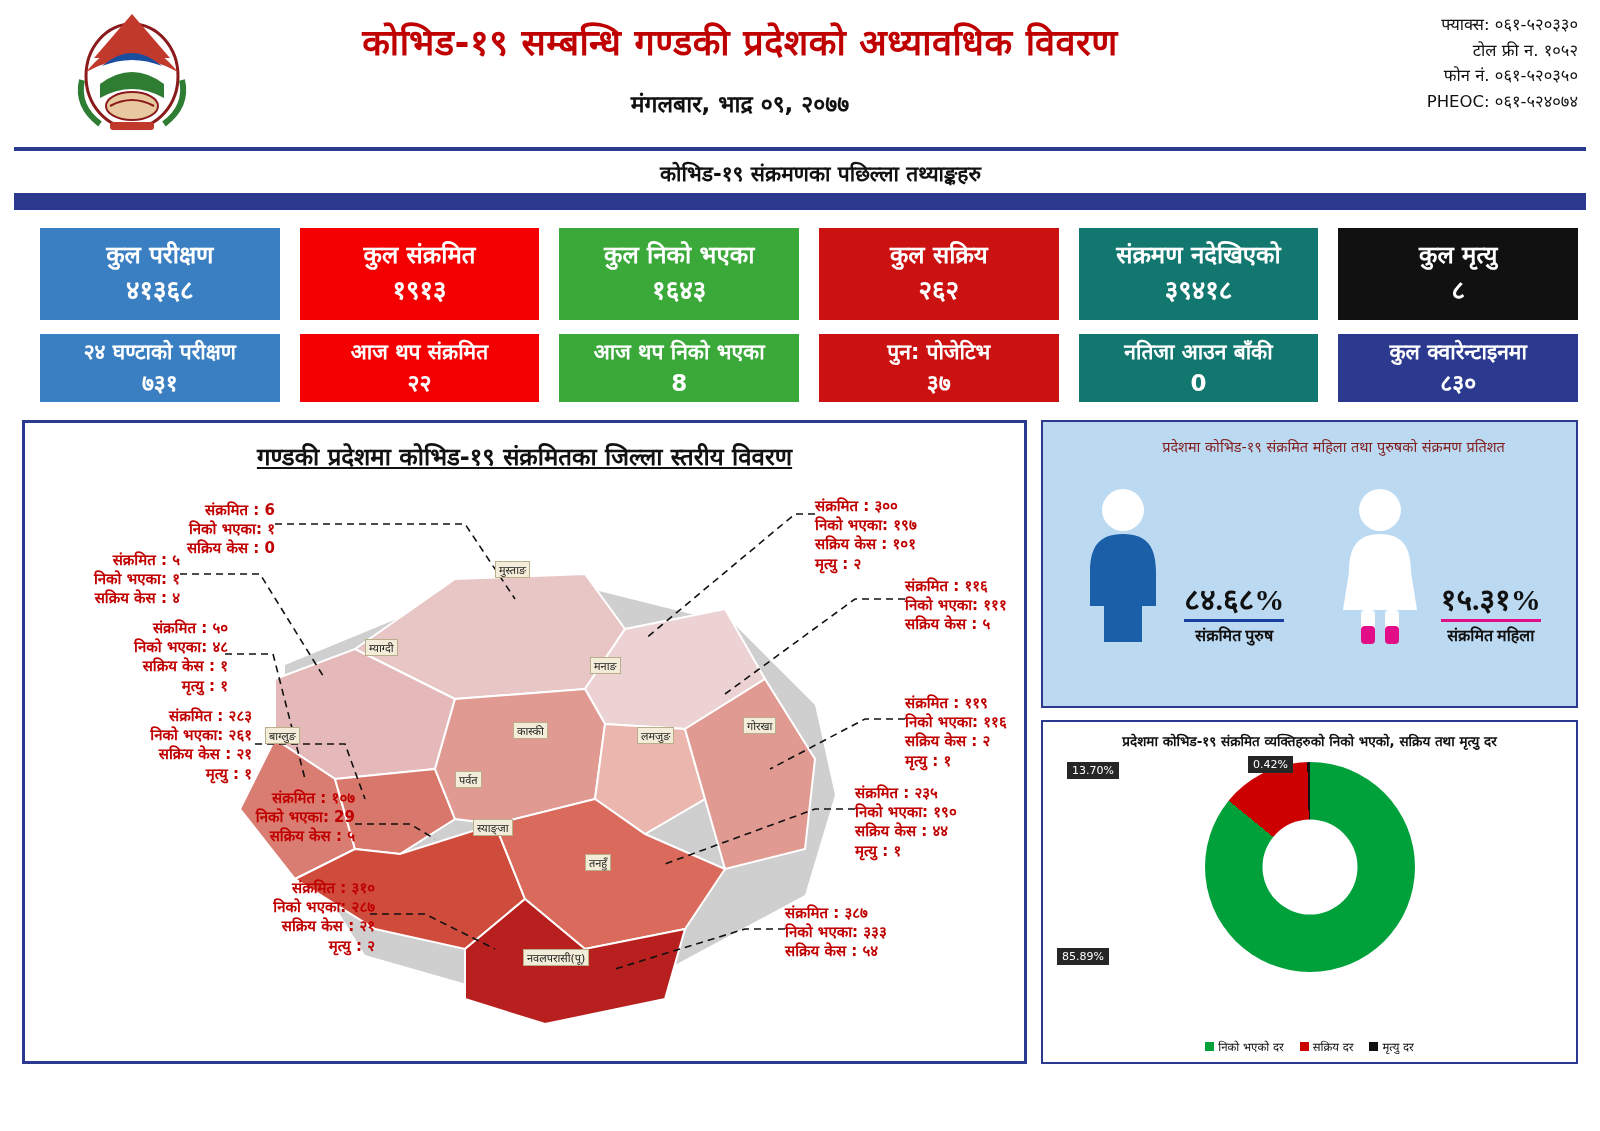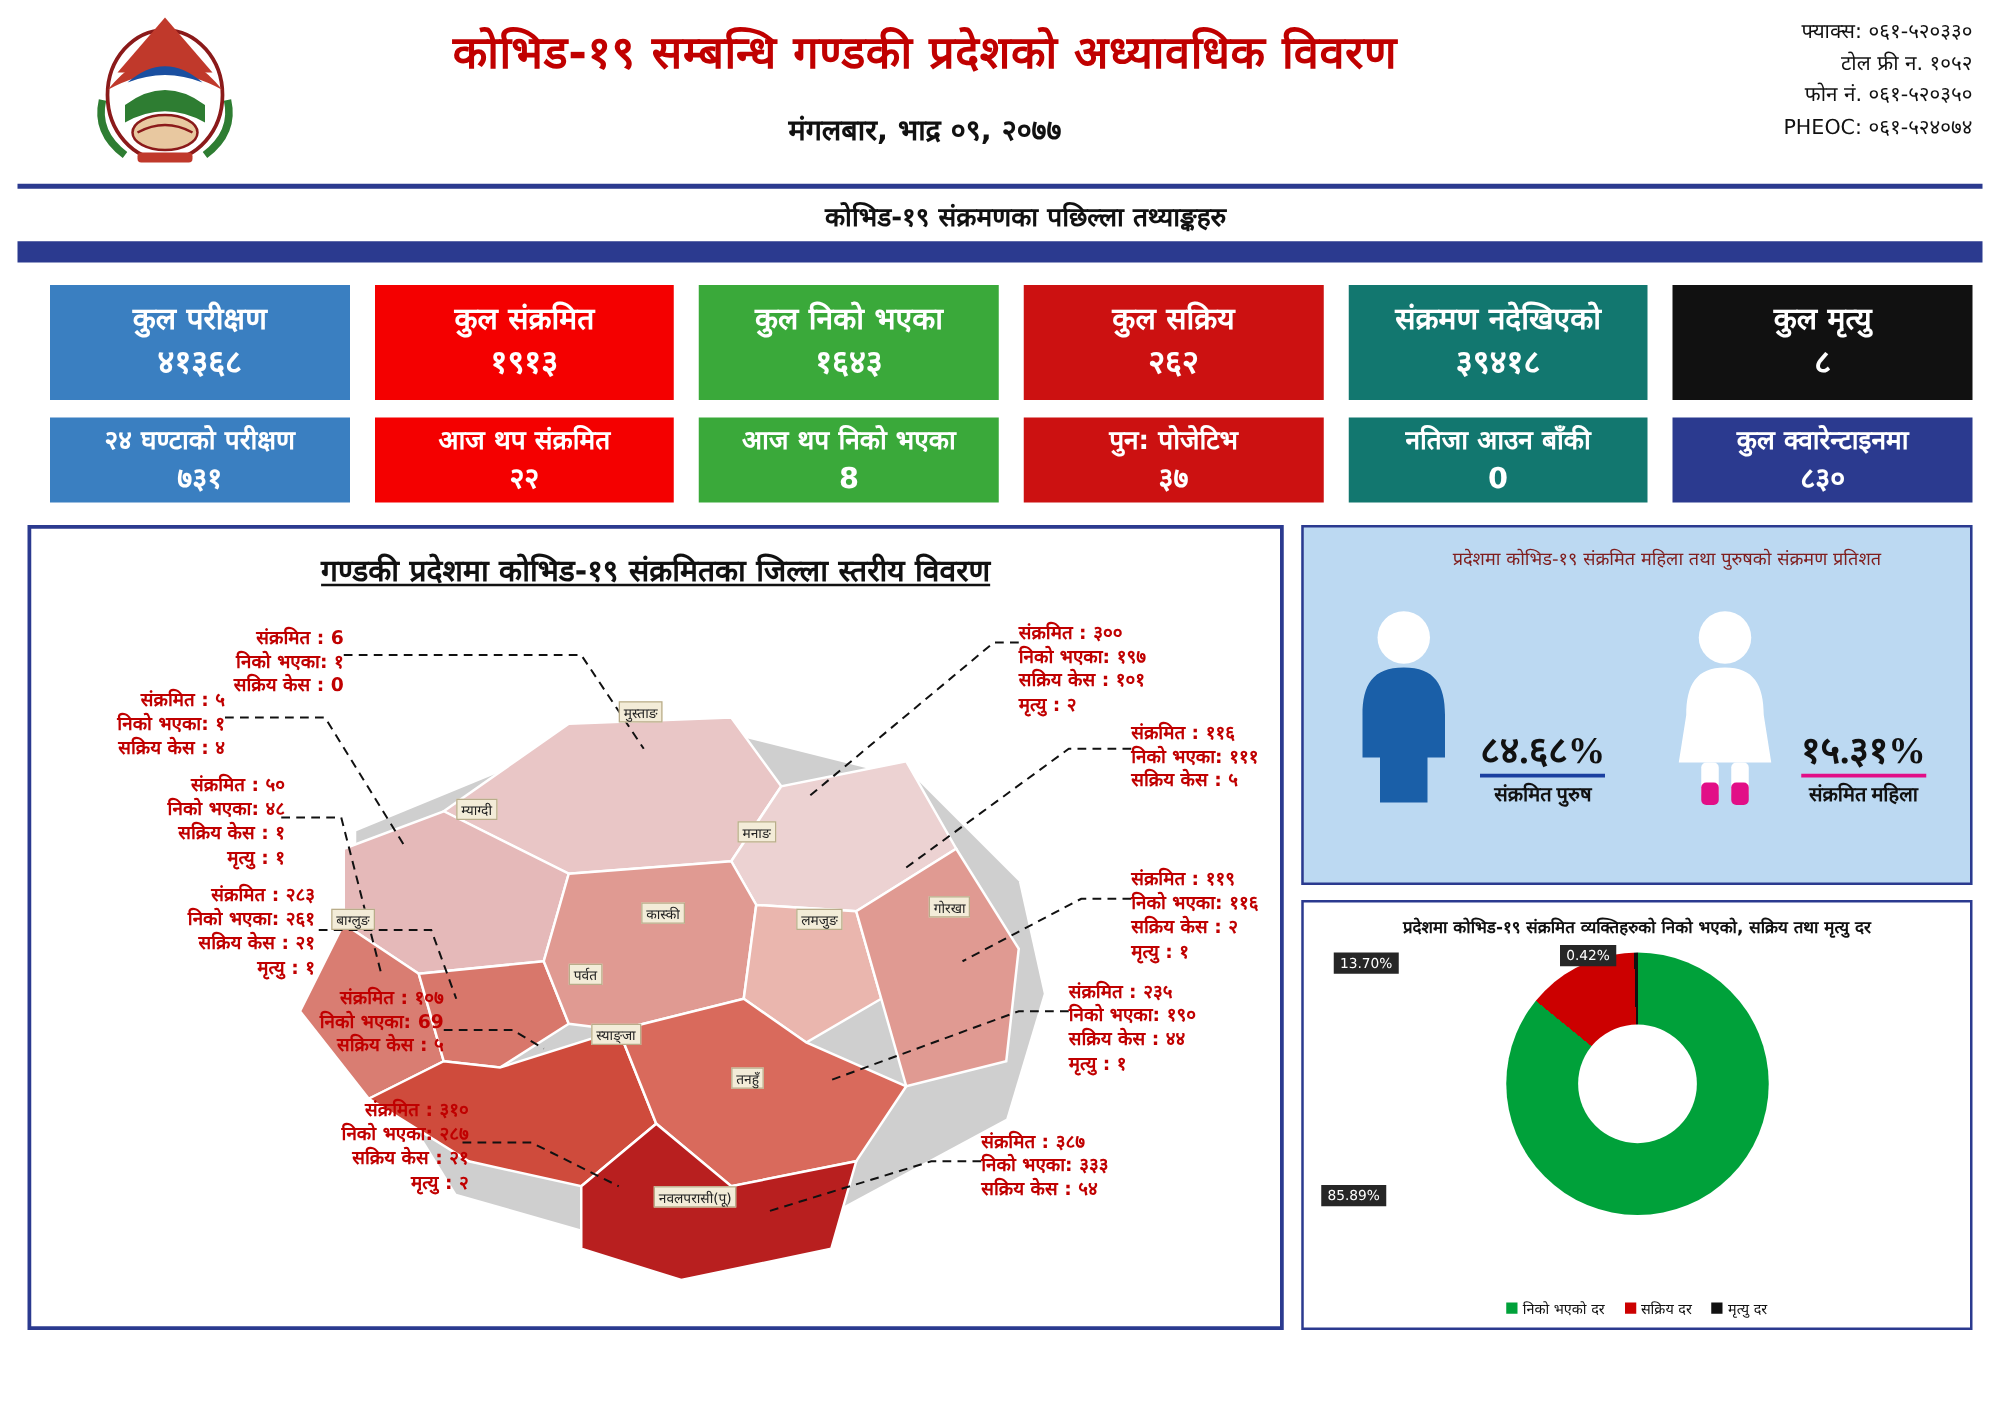--- a/index.html
+++ b/index.html
@@ -385,21 +385,21 @@
           <div class="row">मृत्यु : १</div>
         </div>
         <div class="callout" style="left:85px; top:228px; text-align:right; width:142px;">
           <div class="row">संक्रमित : २८३</div>
           <div class="row">निको भएका: २६१</div>
           <div class="row">सक्रिय केस : २१</div>
           <div class="row">मृत्यु : १</div>
         </div>
         <div class="callout" style="left:190px; top:310px; text-align:right; width:140px;">
           <div class="row">संक्रमित : १०७</div>
-          <div class="row">निको भएका: 69</div>
+          <div class="row">निको भएका: 29</div>
           <div class="row">सक्रिय केस : ५</div>
         </div>
         <div class="callout" style="left:200px; top:400px; text-align:right; width:150px;">
           <div class="row">संक्रमित : ३१०</div>
           <div class="row">निको भएका: २८७</div>
           <div class="row">सक्रिय केस : २१</div>
           <div class="row">मृत्यु : २</div>
         </div>
 
         <div class="callout" style="left:790px; top:18px;">

